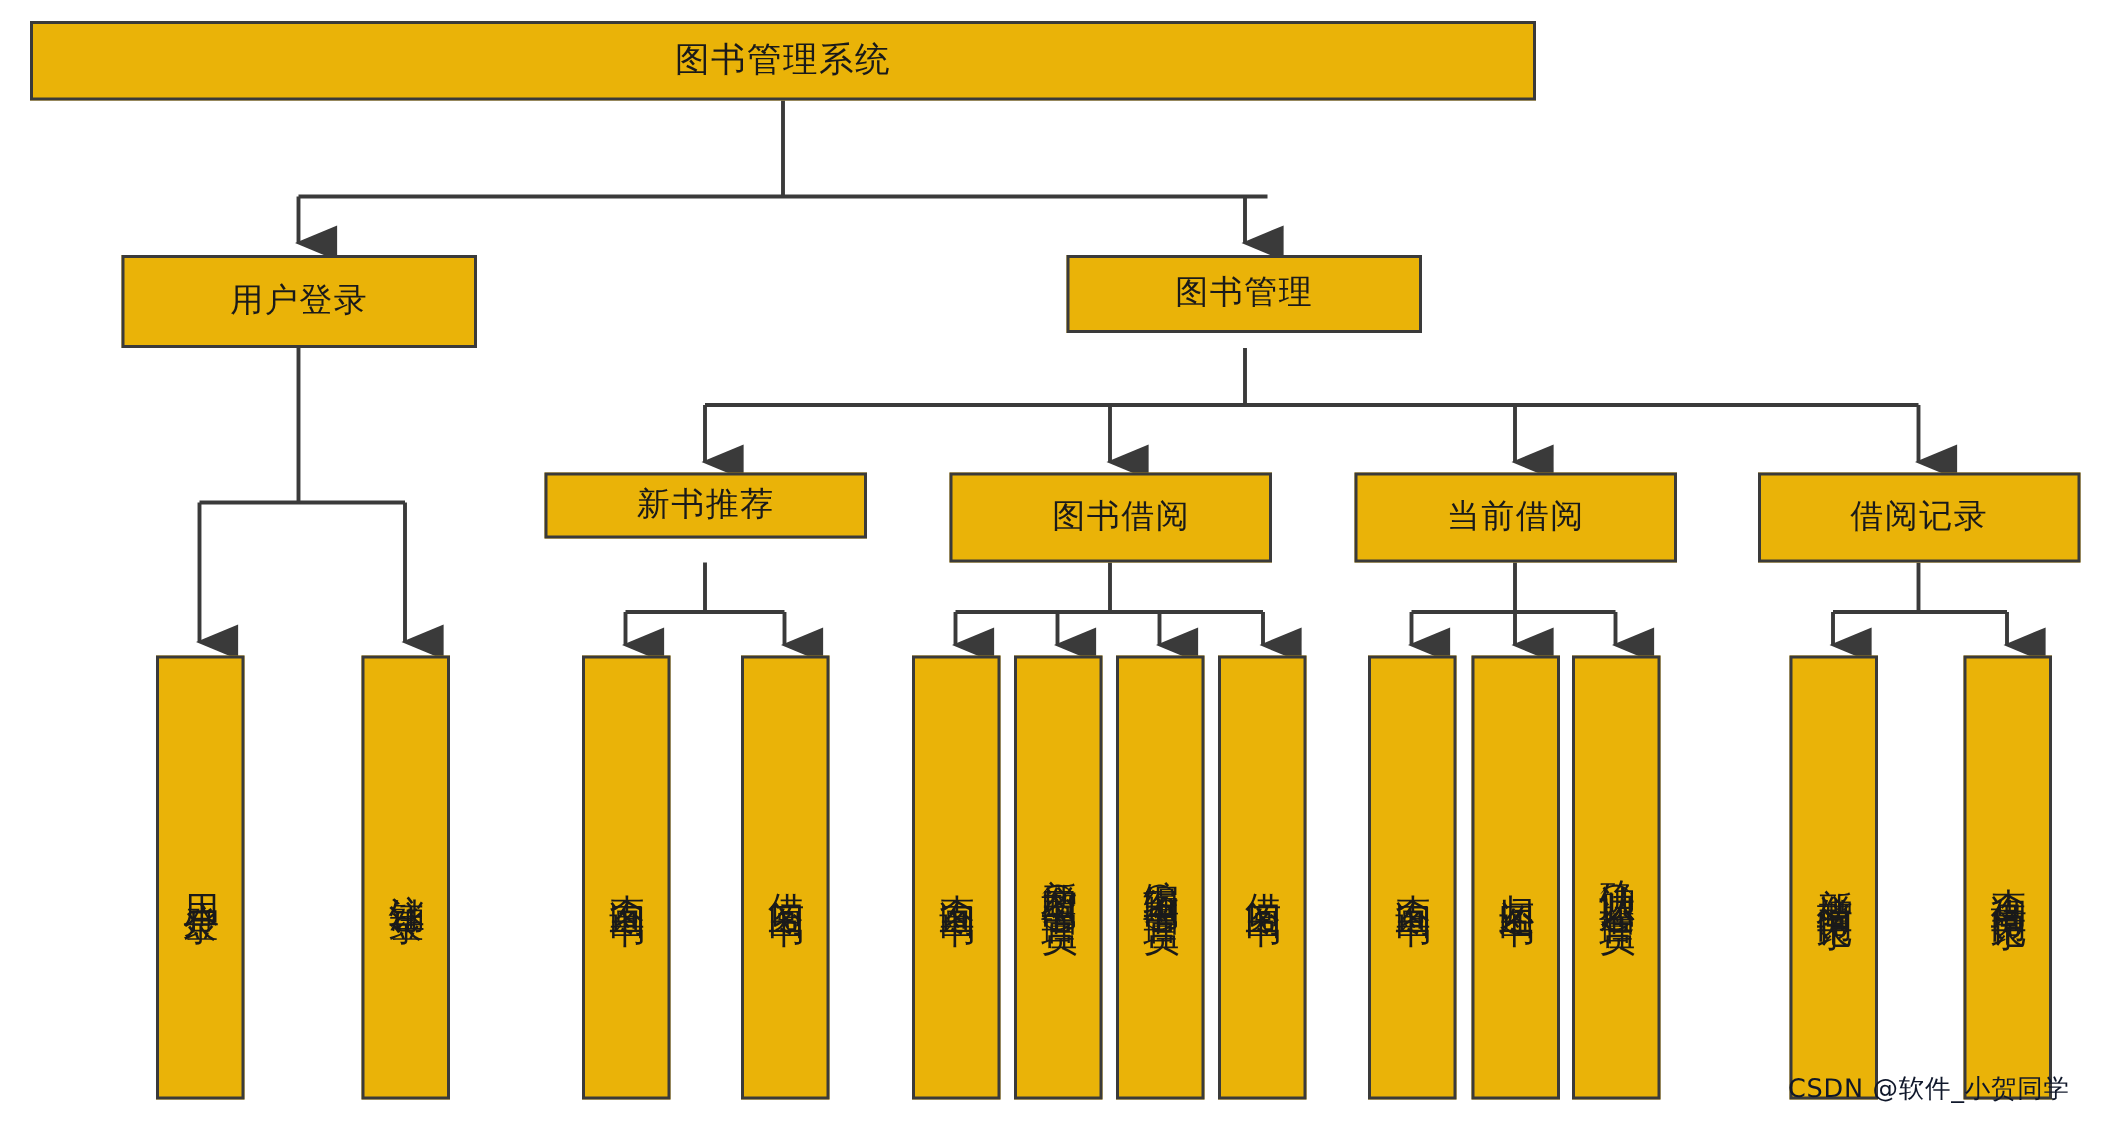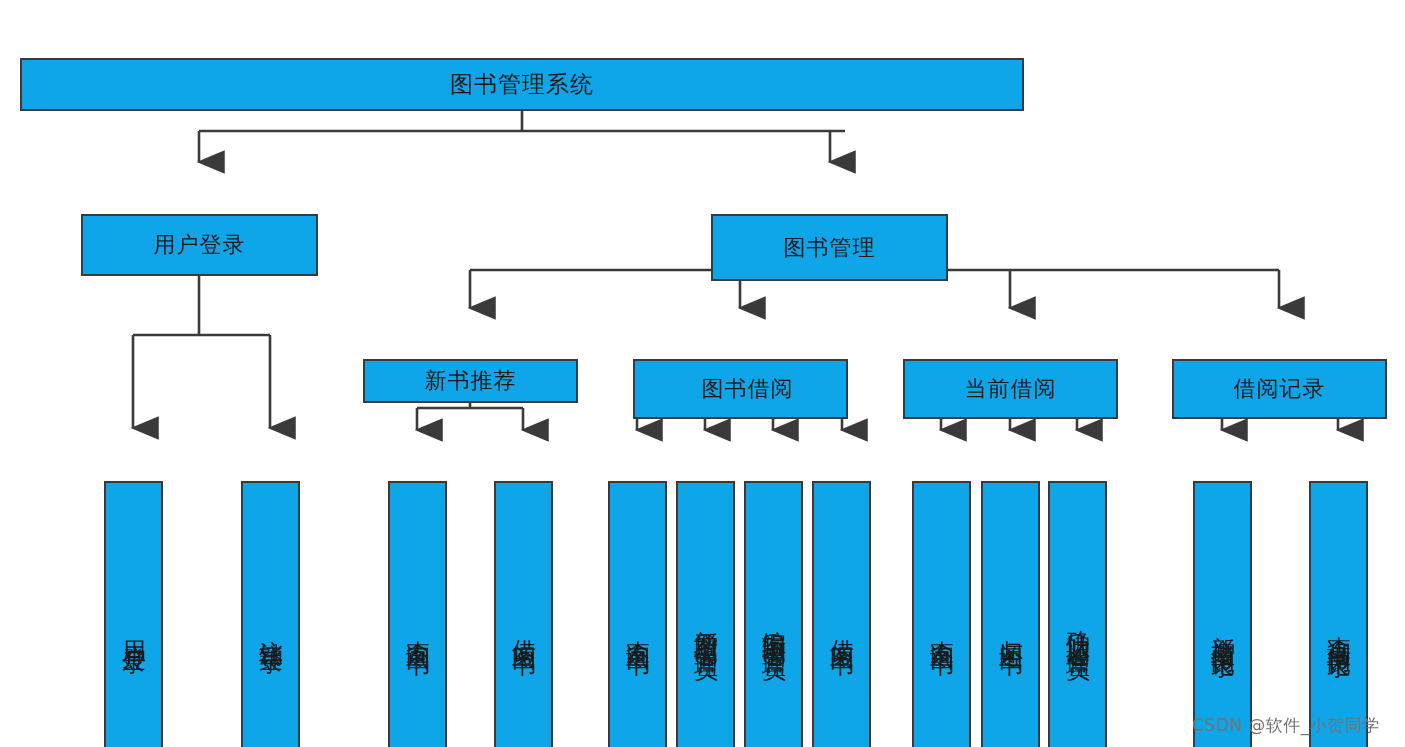--- a/index.html
+++ b/index.html
@@ -22,27 +22,26 @@
     position: absolute;
     left: 0;
     top: 0;
     width: 1405px;
     height: 747px;
   }
   .node {
     position: absolute;
     box-sizing: border-box;
     border: 2.5px solid #3a3a3a;
-    background: #0ea5e9;
+    background: #eab308;
     display: flex;
     align-items: center;
     justify-content: center;
     color: #1a1a1a;
     z-index: 2;
-    margin-top: 44px;
   }
   .node-label {
     display: block;
     text-align: center;
     line-height: 1.18;
     white-space: nowrap;
   }
   
   .node.horiz .node-label {
     font-size: 22px;
@@ -63,21 +62,21 @@
     line-height: 1.05;
     letter-spacing: 4px;
     white-space: nowrap;
     max-height: 272px;
   }
   .node.vert.tall .node-label {
     max-height: 282px;
   }
   .watermark {
     position: absolute;
-    color: #737373;
+    color: #0f172a;
     font-size: 17px;
     white-space: nowrap;
     z-index: 5;
     letter-spacing: 0.5px;
   }
 </style>
 </head>
 <body>
 
 <div id="diagram-root">
@@ -133,21 +132,21 @@
     </g>
   </svg>
 
   <div class="node horiz root" style="left:20px; top:14px; width:1004px; height:53px;">
     <span class="node-label">图书管理系统</span>
   </div>
 
   <div class="node horiz" style="left:81px; top:170px; width:237px; height:62px;">
     <span class="node-label">用户登录</span>
   </div>
-  <div class="node horiz" style="left:711px; top:170px; width:237px; height:67px;">
+  <div class="node horiz" style="left:711px; top:170px; width:237px; height:52px;">
     <span class="node-label">图书管理</span>
   </div>
 
   <div class="node horiz" style="left:363px; top:315px; width:215px; height:44px;">
     <span class="node-label">新书推荐</span>
   </div>
   <div class="node horiz" style="left:633px; top:315px; width:215px; height:60px;padding-left:14px;">
     <span class="node-label">图书借阅</span>
   </div>
   <div class="node horiz" style="left:1172px; top:315px; width:215px; height:60px;">

